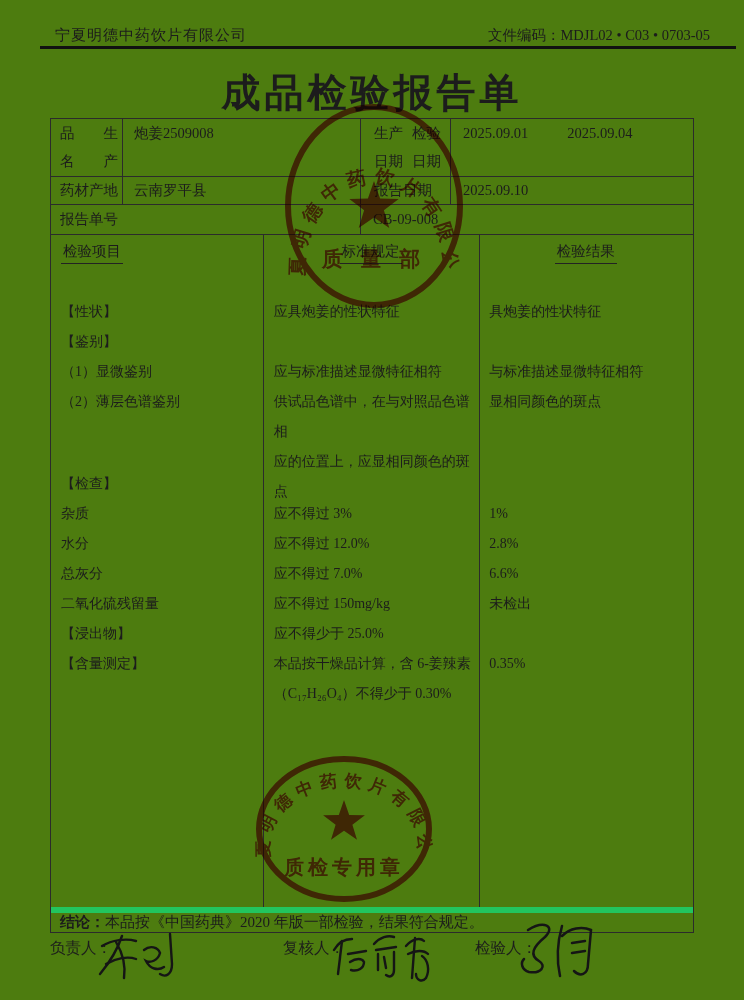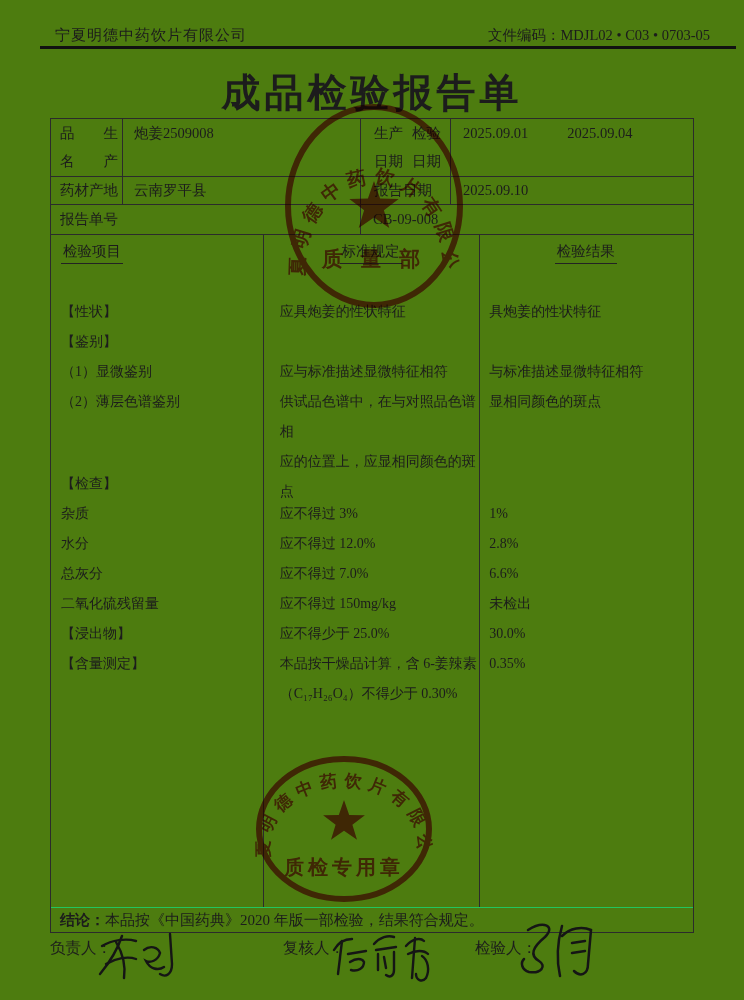--- a/index.html
+++ b/index.html
@@ -41,25 +41,25 @@
   .vline.v1 { left:212px; } .vline.v2 { left:428px; }
   .mhead { display:flex; height:62px; padding-top:7px; font-size:14.5px; }
   .mh1 { width:212px; padding-left:10px; }
   .mh2 { width:216px; text-align:center; }
   .mh3 { width:215px; text-align:center; }
   .u { display:inline-block; border-bottom:1px solid #222; padding:0 2px 2px 2px; }
   .mrow { display:flex; font-size:14px; }
   .h30 { height:30px; } .h60 { height:60px; }
   .spacer { height:22px; } .filler { position:relative; height:199px; }
   .c1 { width:212px; padding-left:10px; line-height:30px; }
-  .c2 { width:216px; padding-left:17px; line-height:30px; white-space:pre-line; }
+  .c2 { width:216px; padding-left:11px; line-height:30px; white-space:pre-line; }
   .c3 { width:215px; padding-left:11px; line-height:30px; white-space:pre-line; }
 
   
-  .conclusion { display:flex; align-items:center; height:25px; border-top:1px solid #22c55e;
+  .conclusion { display:flex; align-items:center; height:25px; border-top:6px solid #22c55e;
                 font-size:15px; padding-left:9px; }
   .conclusion .lbl { font-weight:bold; }
 
   
   .signer { position:absolute; font-size:15.5px; }
   .s1 { left:50px;  top:938px; } .s2 { left:283px; top:938px; } .s3 { left:475px; top:938px; }
   .sigsvg { position:absolute; z-index:6; }
   .sig1 { left:92px;  top:928px; } .sig2 { left:328px; top:924px; } .sig3 { left:514px; top:918px; }
 
   
@@ -163,21 +163,20 @@
         <div class="c3">6.6%</div>
       </div>
       <div class="mrow h30">
         <div class="c1">二氧化硫残留量</div>
         <div class="c2">应不得过 150mg/kg</div>
         <div class="c3">未检出</div>
       </div>
       <div class="mrow h30">
         <div class="c1">【浸出物】</div>
         <div class="c2">应不得少于 25.0%</div>
-        <div class="c3">30.0%</div>
       </div>
       <div class="mrow h60">
         <div class="c1">【含量测定】</div>
         <div class="c2">本品按干燥品计算，含 6-姜辣素
 （C₁₇H₂₆O₄）不得少于 0.30%</div>
         <div class="c3">0.35%</div>
       </div>
       <div class="filler"></div>
     </div>
 

